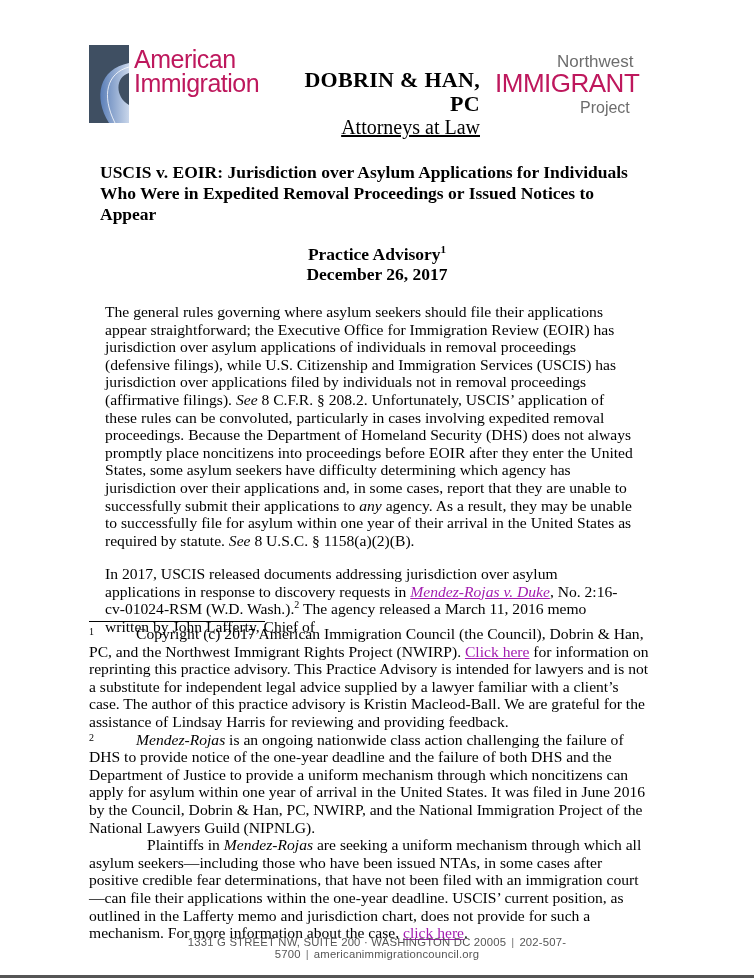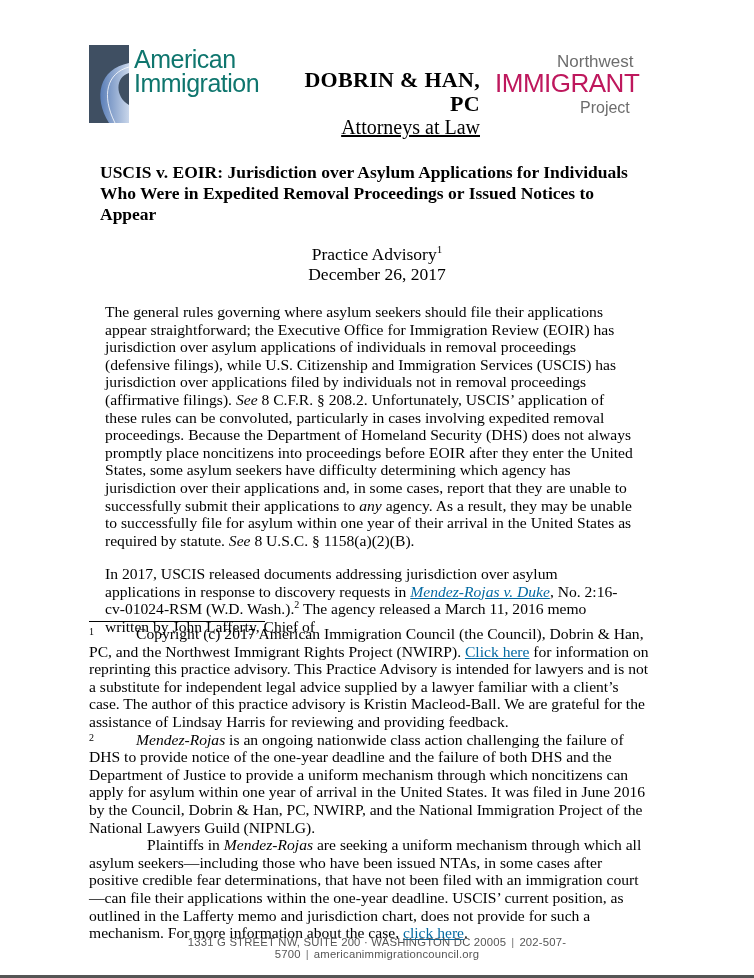--- a/index.html
+++ b/index.html
@@ -2,44 +2,44 @@
 <html><head>
 <meta charset="utf-8">
 <style>
   html, body { margin:0; padding:0; background:#ffffff; }
   body { width:754px; height:978px; position:relative; overflow:hidden; font-family:"Liberation Serif", serif; color:#000; }
   .page { position:absolute; left:0; top:0; width:754px; height:978px; }
 
   
   .logo-aic { position:absolute; left:89px; top:45px; width:180px; height:78px; }
   .aic-mark { position:absolute; left:0; top:0; width:40px; height:78px; background:#3f4f62; overflow:hidden; }
-  .aic-text { position:absolute; left:45px; top:2px; font-family:"Liberation Sans", sans-serif; color:#0f766e; font-size:25px; line-height:24px; letter-spacing:-0.5px; }
+  .aic-text { position:absolute; left:45px; top:2px; font-family:"Liberation Sans", sans-serif; color:#be185d; font-size:25px; line-height:24px; letter-spacing:-0.5px; }
   .aic-text div { white-space:nowrap; }
 
   .logo-dh { position:absolute; left:280px; top:68px; width:200px; text-align:right; }
   .dh-name { font-weight:bold; font-size:22px; line-height:24px; letter-spacing:0.3px; }
   .dh-sub { font-size:20px; line-height:22px; margin-top:0;text-decoration:underline; }
 
   .logo-nwirp { position:absolute; left:495px; top:52px; width:180px; height:66px; font-family:"Liberation Sans", sans-serif; }
   .nw-north { position:absolute; left:62px; top:0; font-size:17px; color:#6d6d6d; }
   .nw-imm { position:absolute; left:0; top:16px; font-size:26px; color:#be185d; letter-spacing:-0.5px;text-align:center; }
   .nw-rights { position:absolute; left:70px; top:34px; font-size:26px; color:#e0462c; letter-spacing:-0.5px; }
   .nw-proj { position:absolute; left:85px; top:47px; font-size:16px; color:#6d6d6d; }
 
   
   .title { position:absolute; left:100px; top:162px; width:554px; text-align:left; font-weight:bold; font-size:17.5px; line-height:21px; }
-  .subtitle { position:absolute; left:100px; top:244px; width:554px; text-align:center; font-weight:normal; font-size:17.5px; line-height:20px; }
+  .subtitle { position:absolute; left:100px; top:244px; width:554px; text-align:center; font-weight:bold; font-size:17.5px; line-height:20px; }
   .subtitle sup { font-size:11px; vertical-align:super; line-height:0; }
 
   
   .body-text { position:absolute; left:89px; width:560px; font-size:15.6px; line-height:17.6px; }
   .para1 { top:287px; }
   .para2 { top:549px; }
   .body-text p { margin:16px; }
-  a.link { color:#0369a1; }
+  a.link { color:#a21caf; }
   sup.fn { font-size:10px; vertical-align:super; line-height:0; }
 
   .fn-rule { position:absolute; left:89px; top:621px; width:176px; height:1px; background:#000; }
   .footnotes { position:absolute; left:89px; top:625px; width:560px; font-size:15.6px; line-height:17.6px; }
   .footnote p { margin:0; }
   .fn-num { font-size:10px; vertical-align:top; display:inline-block; width:47px; line-height:14px; }
   .indent { display:inline-block; width:58px; }
 
   .footer { position:absolute; left:100px; top:936px; width:554px; text-align:center; font-family:"Liberation Sans", sans-serif; font-size:11.3px; color:#555; letter-spacing:0.2px; }
   .footer .sep { margin:0 5px; color:#777; }

